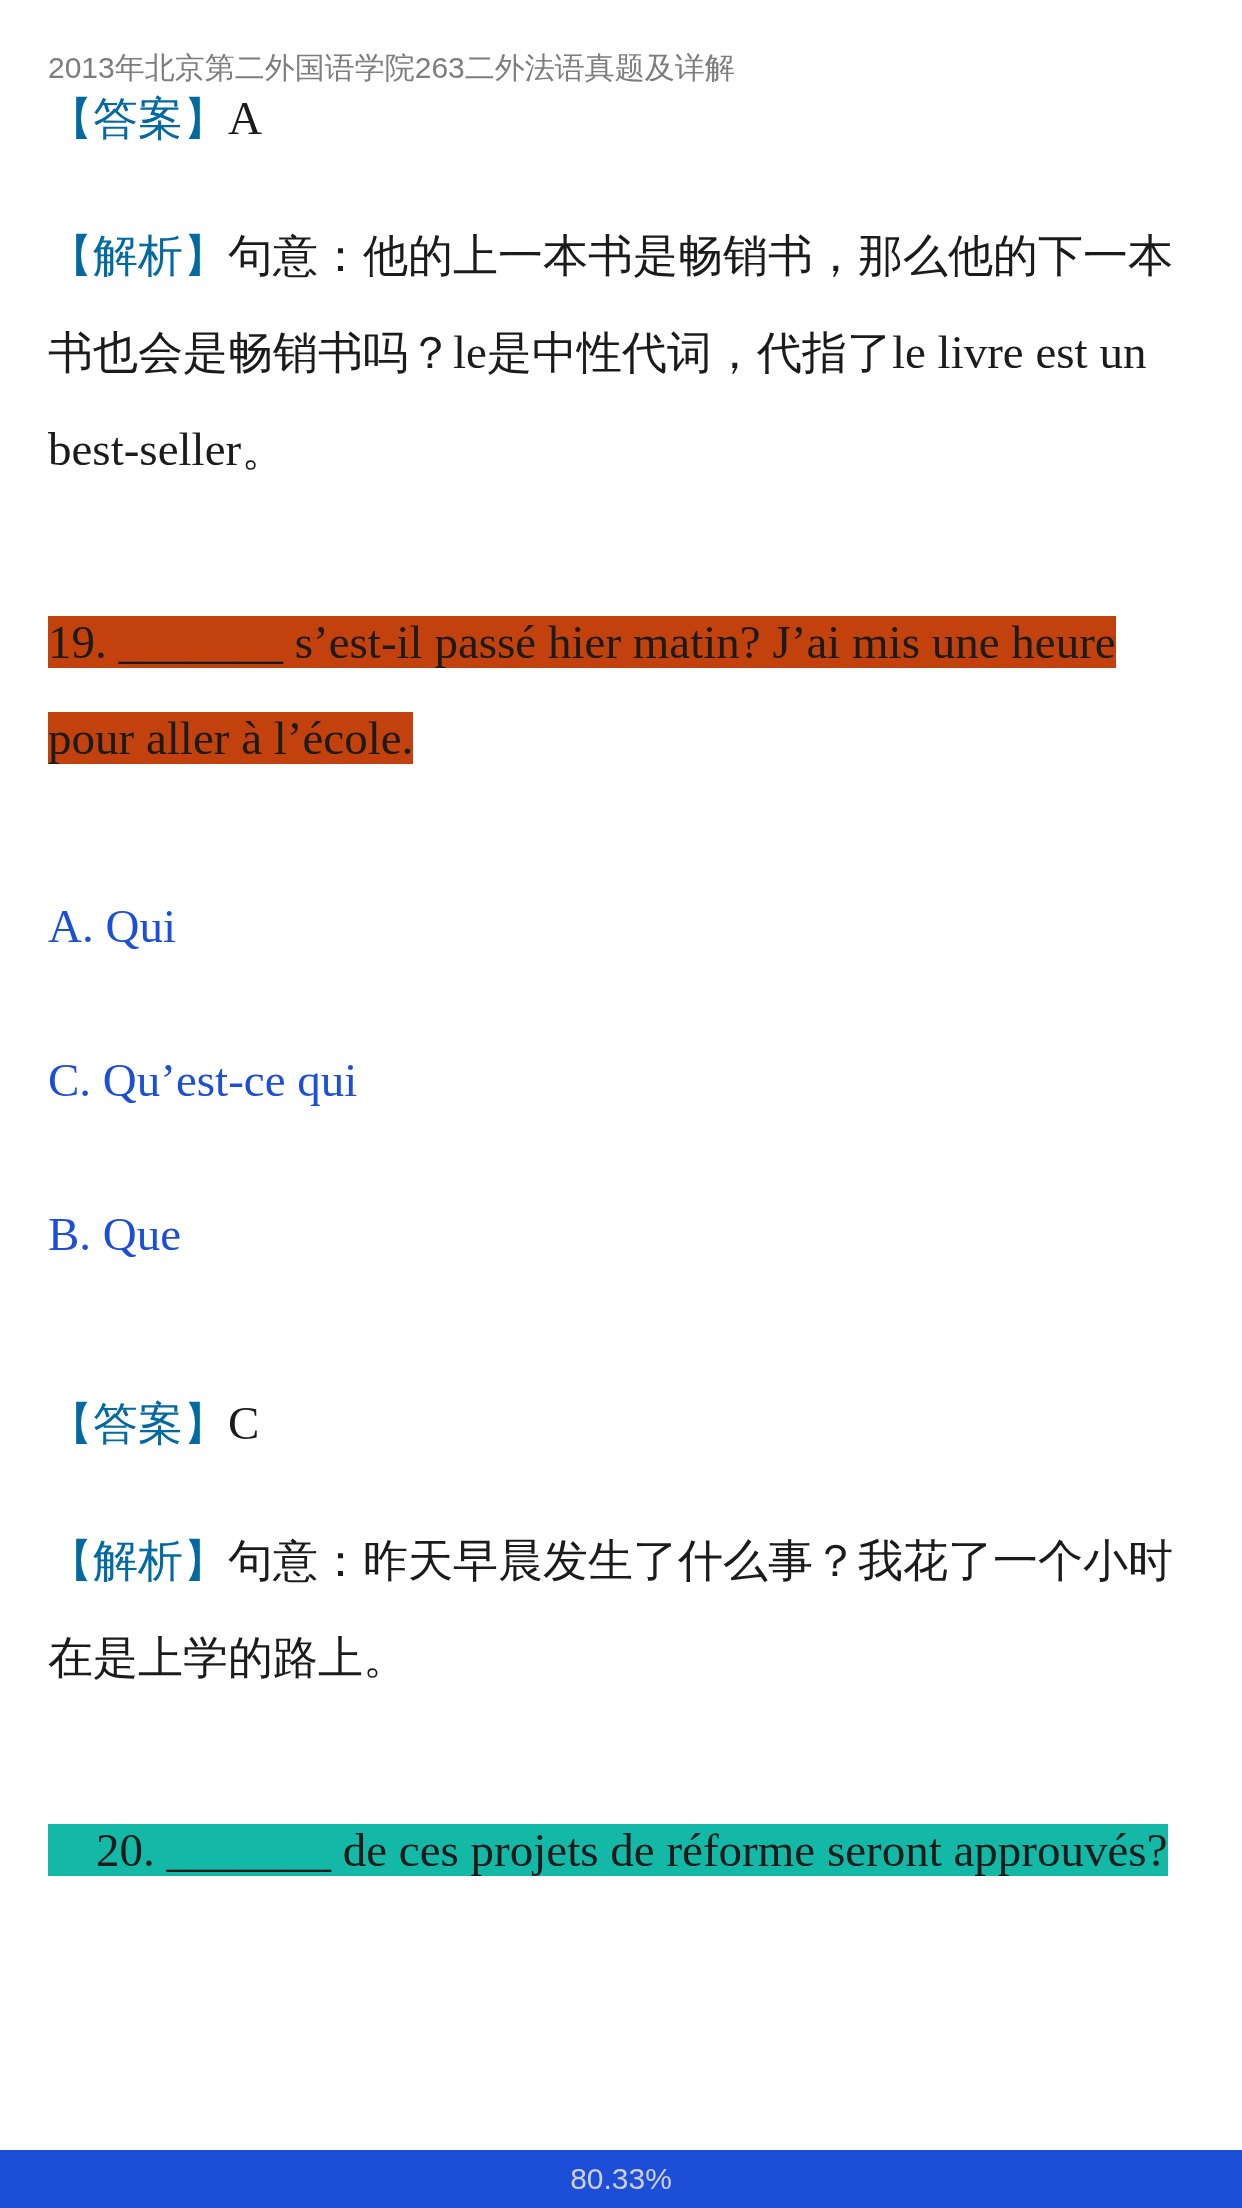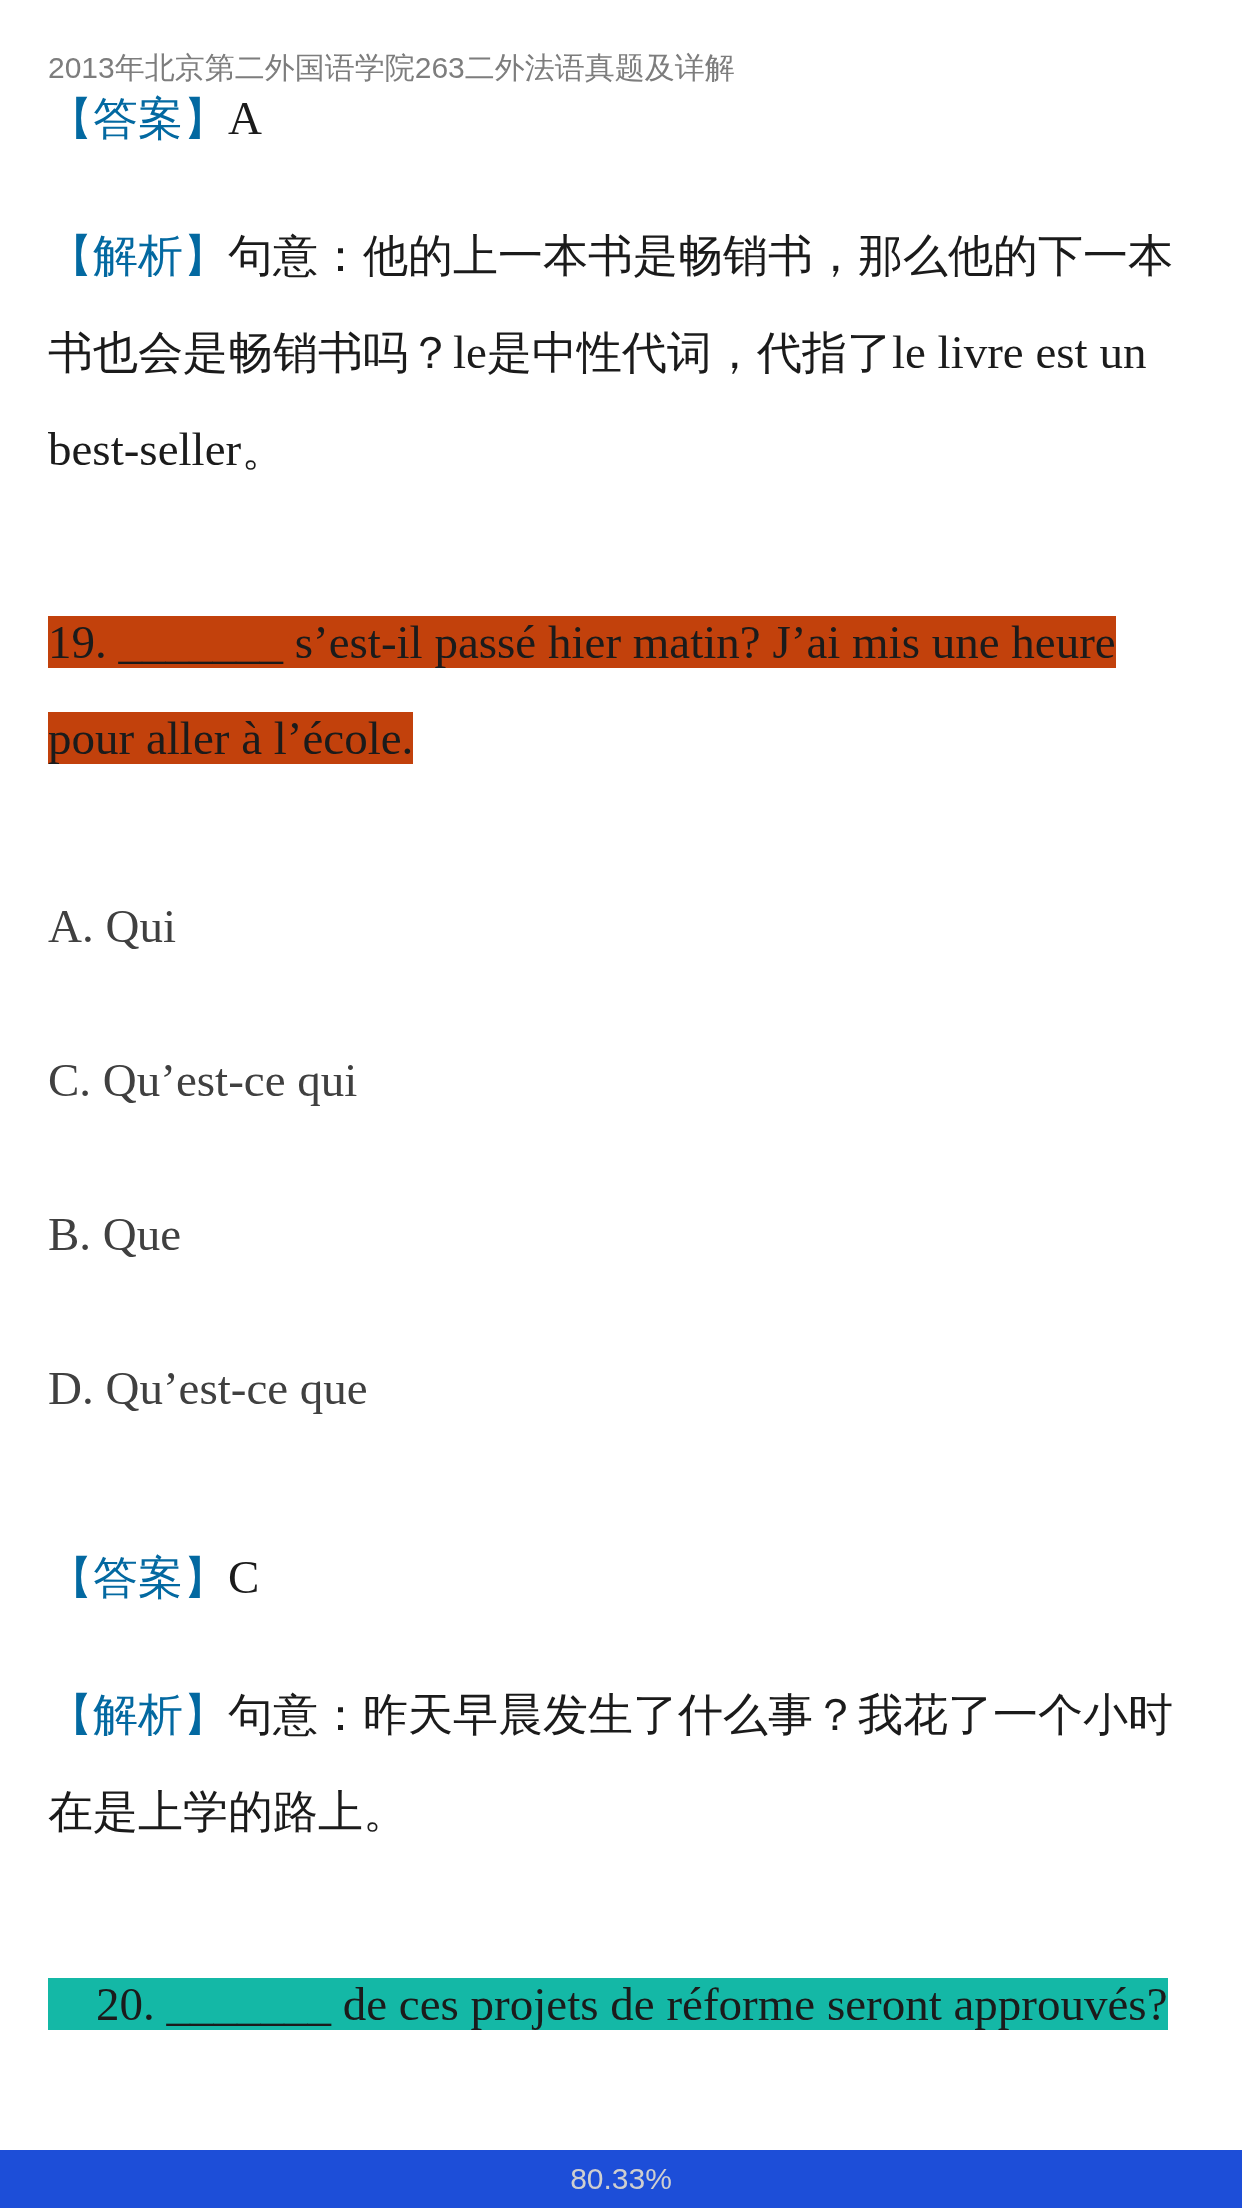--- a/index.html
+++ b/index.html
@@ -61,21 +61,21 @@
     padding-left: 48px;
     -webkit-box-decoration-break: clone;
   }
   .cjk {
     font-family: "DejaVu Sans", "Liberation Sans", sans-serif;
     font-size: 45px;
   }
   .opt {
     font-size: 47px;
     line-height: 107px;
-    color: #404040;
+    color: #1d4ed8;
   }
   .footer {
     position: absolute;
     left: 0;
     bottom: 0;
     width: 1242px;
     height: 58px;
     background: #1d4ed8;
     color: #cfcfcf;
     font-family: "Liberation Sans", sans-serif;
@@ -108,21 +108,20 @@
 
     <p class="para">
       <span class="hl-blue">19. _______ s’est-il passé hier matin? J’ai mis une heure pour aller à l’école.</span>
     </p>
 
     <div class="gap-small"></div>
 
     <p class="opt">A. Qui</p>
     <p class="opt">C. Qu’est-ce qui</p>
     <p class="opt">B. Que</p>
-    <p class="opt">D. Qu’est-ce que</p>
 
     <div class="gap-small"></div>
 
     <p class="para">
       <span class="tag cjk">【答案】</span><span>C</span>
     </p>
 
     <div class="gap-small"></div>
 
     <p class="para">

